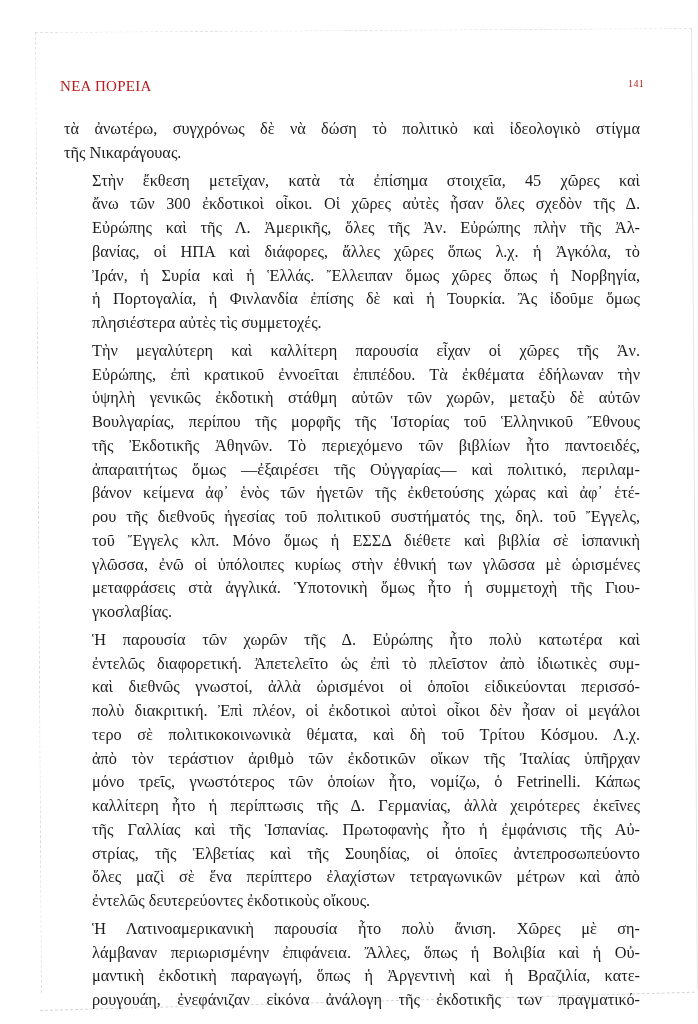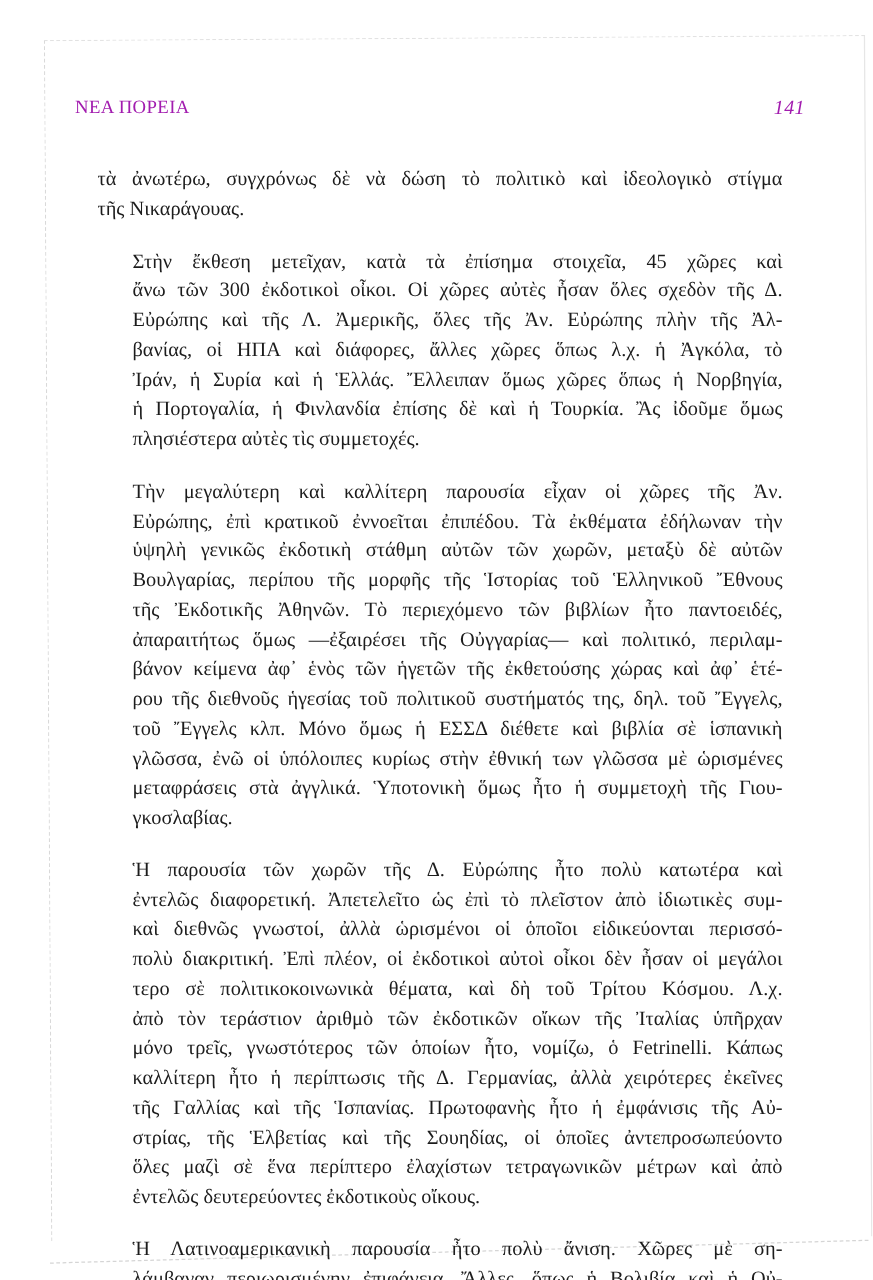--- a/index.html
+++ b/index.html
@@ -28,34 +28,34 @@
     border-top: 1px dashed #d5d5d5;
     transform: rotate(-1.6deg);
     transform-origin: left top;
   }
   .running-head {
     position: absolute;
     top: 78px; left: 60px; width: 584px;
     display: flex; justify-content: space-between;
     font-family: "Liberation Serif", serif;
     font-size: 15px; letter-spacing: 0.3px;
-    color: #a21caf;
+    color: #b91c1c;
   }
-  .page-number { font-size: 16px; font-style: italic; }
+  .page-number { font-size: 10px; }
   .text-block {
     position: absolute;
     top: 113px; left: 60px; width: 584px;
     font-family: "Liberation Serif", serif;
     font-size: 16.3px;
     line-height: 23.75px;
     text-align: justify;
     color: #1c1c1c;
   }
   .text-block p {
-    margin: 18px;
+    margin: 4px;
     text-indent: 28px;
     hyphens: manual;
   }
   .text-block p.cont { text-indent: 0; }
   .line { display: block; text-align: justify; text-align-last: justify; white-space: nowrap; }
   .line.last { text-align-last: left; }
 </style>
 </head>
 <body>
 

